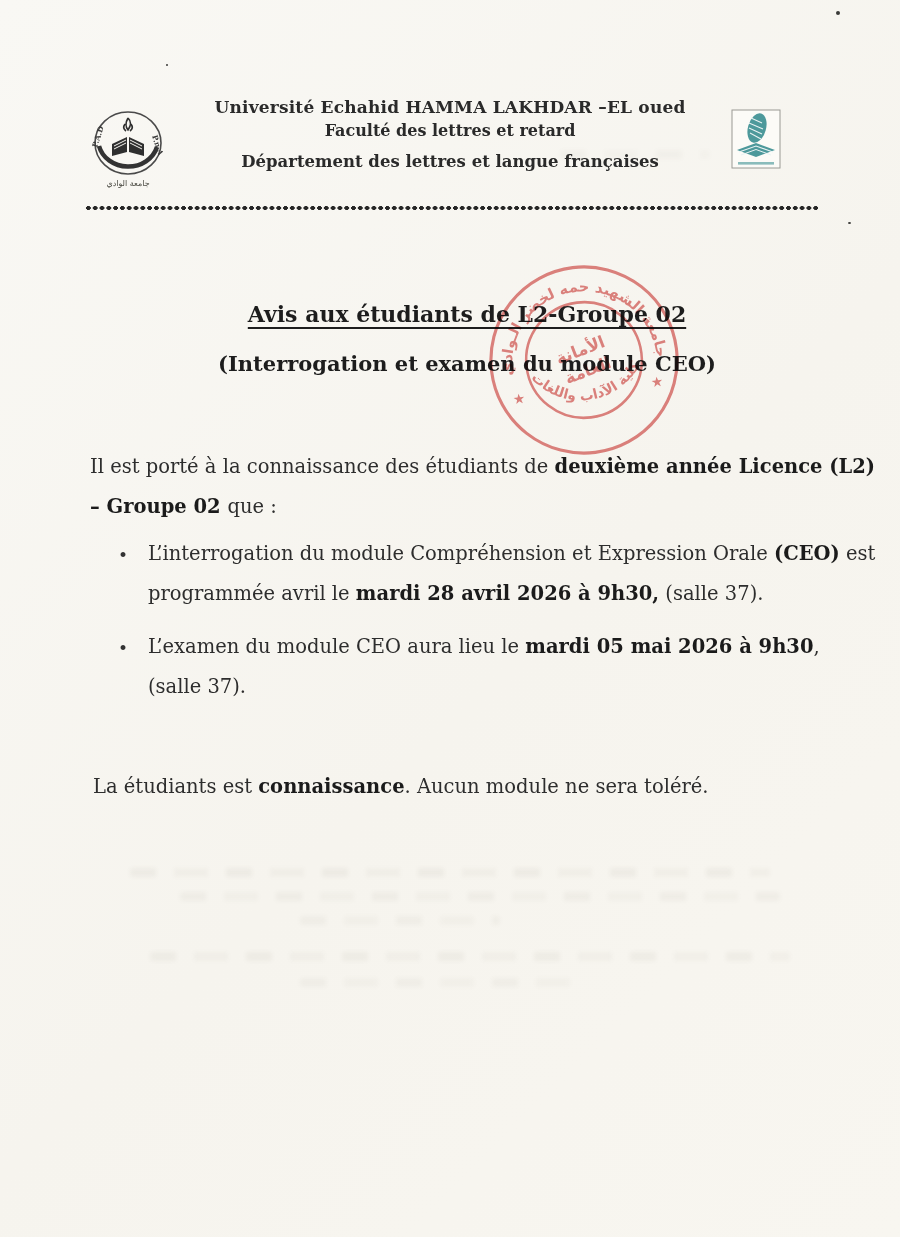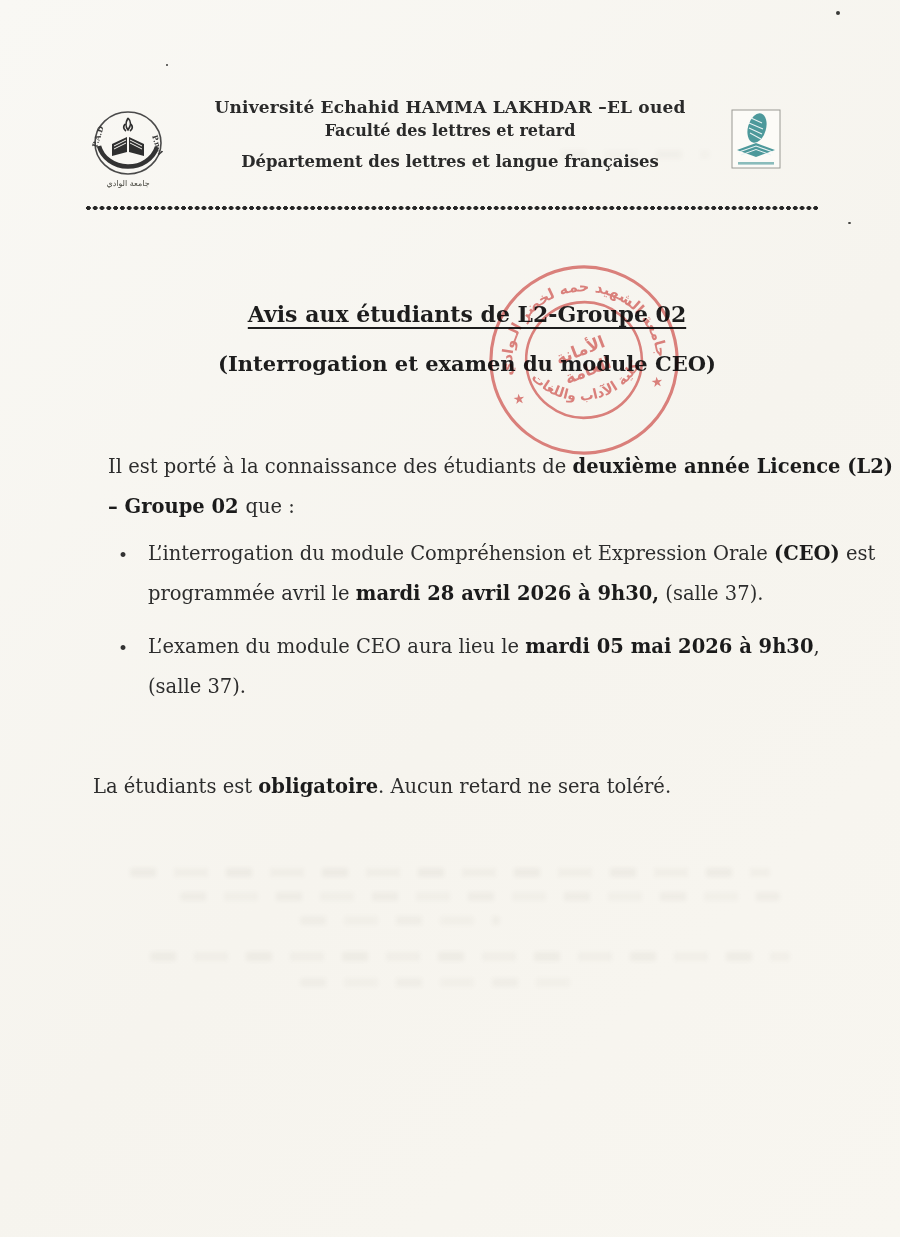--- a/index.html
+++ b/index.html
@@ -38,21 +38,21 @@
   .doc-subtitle{font-size:21px;font-weight:bold;color:#1d1d1d;margin:24px 0 0 0;}
   
   .stamp{
     position:absolute;left:486px;top:262px;width:196px;height:196px;
     transform:rotate(-7deg);
     mix-blend-mode:multiply;opacity:.88;
   }
   .stamp svg{width:100%;height:100%;}
   .stamp text{font-family:"DejaVu Sans",sans-serif;}
   
-  .para{position:absolute;top:447px;left:108px;width:760px;font-size:19.5px;line-height:40px;white-space:nowrap;}
+  .para{position:absolute;top:447px;left:90px;width:760px;font-size:19.5px;line-height:40px;white-space:nowrap;}
   .bullets{position:absolute;top:534px;left:108px;width:740px;font-size:19.5px;}
   .bullet-item{position:relative;padding-left:40px;line-height:40px;margin-bottom:13px;white-space:nowrap;}
   .bullet-dot{position:absolute;left:10px;top:1px;font-size:17px;color:#333;}
   .closing{position:absolute;top:767px;left:93px;font-size:19.5px;line-height:40px;white-space:nowrap;}
   .b{font-weight:bold;color:#1b1b1b;}
   .n{color:#2d2d2d;}
   
   .ghost{
     position:absolute;height:9px;border-radius:3px;
     background-image:repeating-linear-gradient(90deg,rgba(115,108,90,.5) 0 26px,transparent 26px 44px,rgba(115,108,90,.35) 44px 78px,transparent 78px 96px);
@@ -151,21 +151,21 @@
       <div><span class="n">L’interrogation du module Compréhension et Expression Orale </span><span class="b">(CEO)</span><span class="n"> est</span></div>
       <div><span class="n">programmée avril le </span><span class="b">mardi 28 avril 2026 à 9h30,</span><span class="n"> (salle 37).</span></div>
     </div>
     <div class="bullet-item">
       <span class="bullet-dot">•</span>
       <div><span class="n">L’examen du module CEO aura lieu le </span><span class="b">mardi 05 mai 2026 à 9h30</span><span class="n">,</span></div>
       <div><span class="n">(salle 37).</span></div>
     </div>
   </div>
 
-  <div class="closing"><span class="n">La étudiants est </span><span class="b">obligatoire</span><span class="n">. Aucun retard ne sera toléré.</span></div>
+  <div class="closing"><span class="n">La étudiants est </span><span class="b">connaissance</span><span class="n">. Aucun module ne sera toléré.</span></div>
 
   <div class="ghost g1"></div>
   <div class="ghost g2"></div>
   <div class="ghost g3"></div>
   <div class="ghost g4"></div>
   <div class="ghost g5"></div>
   <div class="ghost g6"></div>
   <div class="speck s1"></div>
   <div class="speck s2"></div>
   <div class="speck s3"></div>

